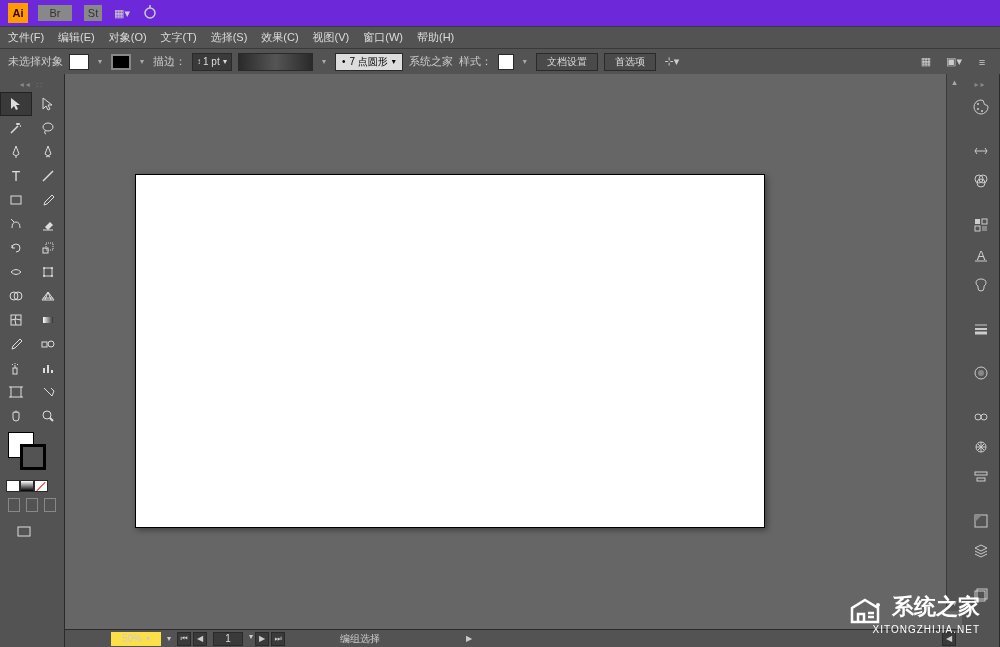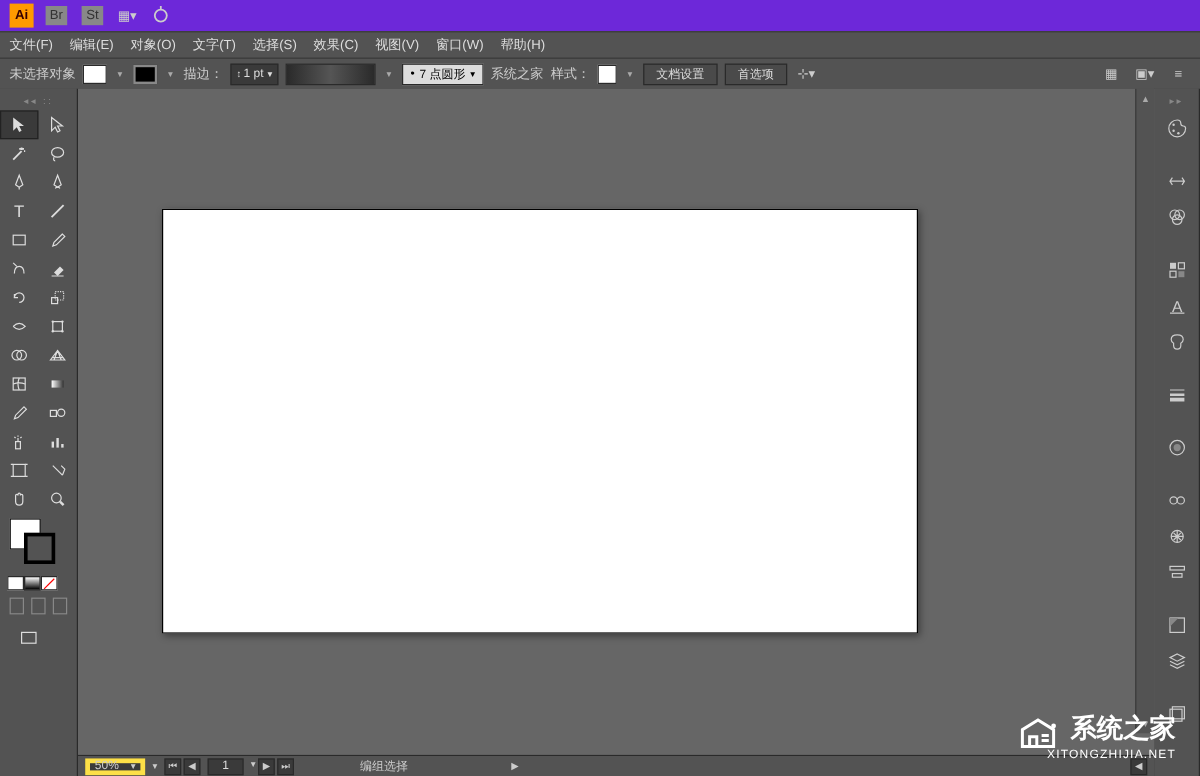--- a/index.html
+++ b/index.html
@@ -44,42 +44,42 @@
 .doc-area { flex: 1; display: flex; flex-direction: column; background: #4a4a4a; position: relative; }
 .tab-bar { height: 24px; background: #3a3a3a; display: flex; align-items: flex-end; padding-left: 6px; border-bottom: 1px solid #2a2a2a; }
 .doc-tab { height: 22px; background: #4a4a4a; color: #ddd; font-size: 11px; padding: 0 10px; display: flex; align-items: center; gap: 8px; border-top: 1px solid #2a2a2a; }
 .tab-close { color: #aaa; font-size: 12px; cursor: pointer; }
 .canvas-wrap { flex: 1; background: #666; position: relative; overflow: hidden; }
 .artboard { position: absolute; background: #fff; border: 1px solid #000; box-shadow: 2px 2px 6px rgba(0,0,0,0.4); }
 .vscroll { position: absolute; right: 0; top: 0; bottom: 18px; width: 16px; background: #535353; border-left: 1px solid #3a3a3a; }
 .vscroll-up, .vscroll-down { height: 16px; display: flex; align-items: center; justify-content: center; color: #aaa; font-size: 9px; cursor: pointer; }
 .vscroll-down { position: absolute; bottom: 0; width: 100%; }
 .statusbar { height: 18px; background: #535353; border-top: 1px solid #2a2a2a; display: flex; align-items: center; padding: 0 6px; gap: 6px; font-size: 10px; color: #ccc; }
-.zoom-dd { width: 50px; height: 14px; background: #3a3a3a; border: 4px solid #fde047; display: flex; align-items: center; padding: 0 4px; justify-content: space-between; }
+.zoom-dd { width: 50px; height: 14px; background: #3a3a3a; border: 7px solid #fde047; display: flex; align-items: center; padding: 0 4px; justify-content: space-between; margin-left: 40px; }
 .nav-btns { display: flex; gap: 2px; }
 .nav-btn { width: 14px; height: 14px; background: #3a3a3a; border: 1px solid #2a2a2a; display: flex; align-items: center; justify-content: center; font-size: 8px; cursor: pointer; }
 .page-input { width: 30px; height: 14px; background: #3a3a3a; border: 1px solid #2a2a2a; color: #ddd; font-size: 10px; text-align: center; }
 .status-text { margin-left: 49px; }
 .panel-strip { width: 38px; background: #535353; border-left: 1px solid #2a2a2a; padding-top: 6px; }
 .panel-strip.left-strip { border-left: none; border-right: 1px solid #2a2a2a; }
 .panel-icon { width: 100%; height: 30px; display: flex; align-items: center; justify-content: center; color: #ccc; cursor: pointer; }
 .panel-icon svg { width: 18px; height: 18px; }
 .panel-gap { height: 14px; }
 .watermark { position: absolute; bottom: 12px; right: 20px; color: #fff; text-align: right; pointer-events: none; }
 .watermark .wm-cn { font-size: 22px; font-weight: bold; }
 .watermark .wm-en { font-size: 10px; letter-spacing: 1px; }
 .wm-icon { display: inline-block; vertical-align: middle; margin-right: 6px; }
 </style>
 </head>
 <body>
 
 <div class="titlebar">
   <div class="ai-logo">Ai</div>
   <div class="title-icons">
-    <div class="ticon" style="background:#888;color:#333;width:18px;">Br</div>
+    <div class="ticon" style="background:#888;color:#333;width:34px;">Br</div>
     <div class="ticon" style="background:#888;color:#333;width:18px;">St</div>
     <div class="ticon">▦▾</div>
     <div class="ticon">
       <svg viewBox="0 0 16 16">
           <circle cx="8" cy="8" r="5" fill="none" stroke="#ccc" stroke-width="1.5"></circle>
           <line x1="8" y1="3" x2="8" y2="0" stroke="#ccc" stroke-width="1.5"></line>
         </svg>
     </div>
   </div>
 </div>

